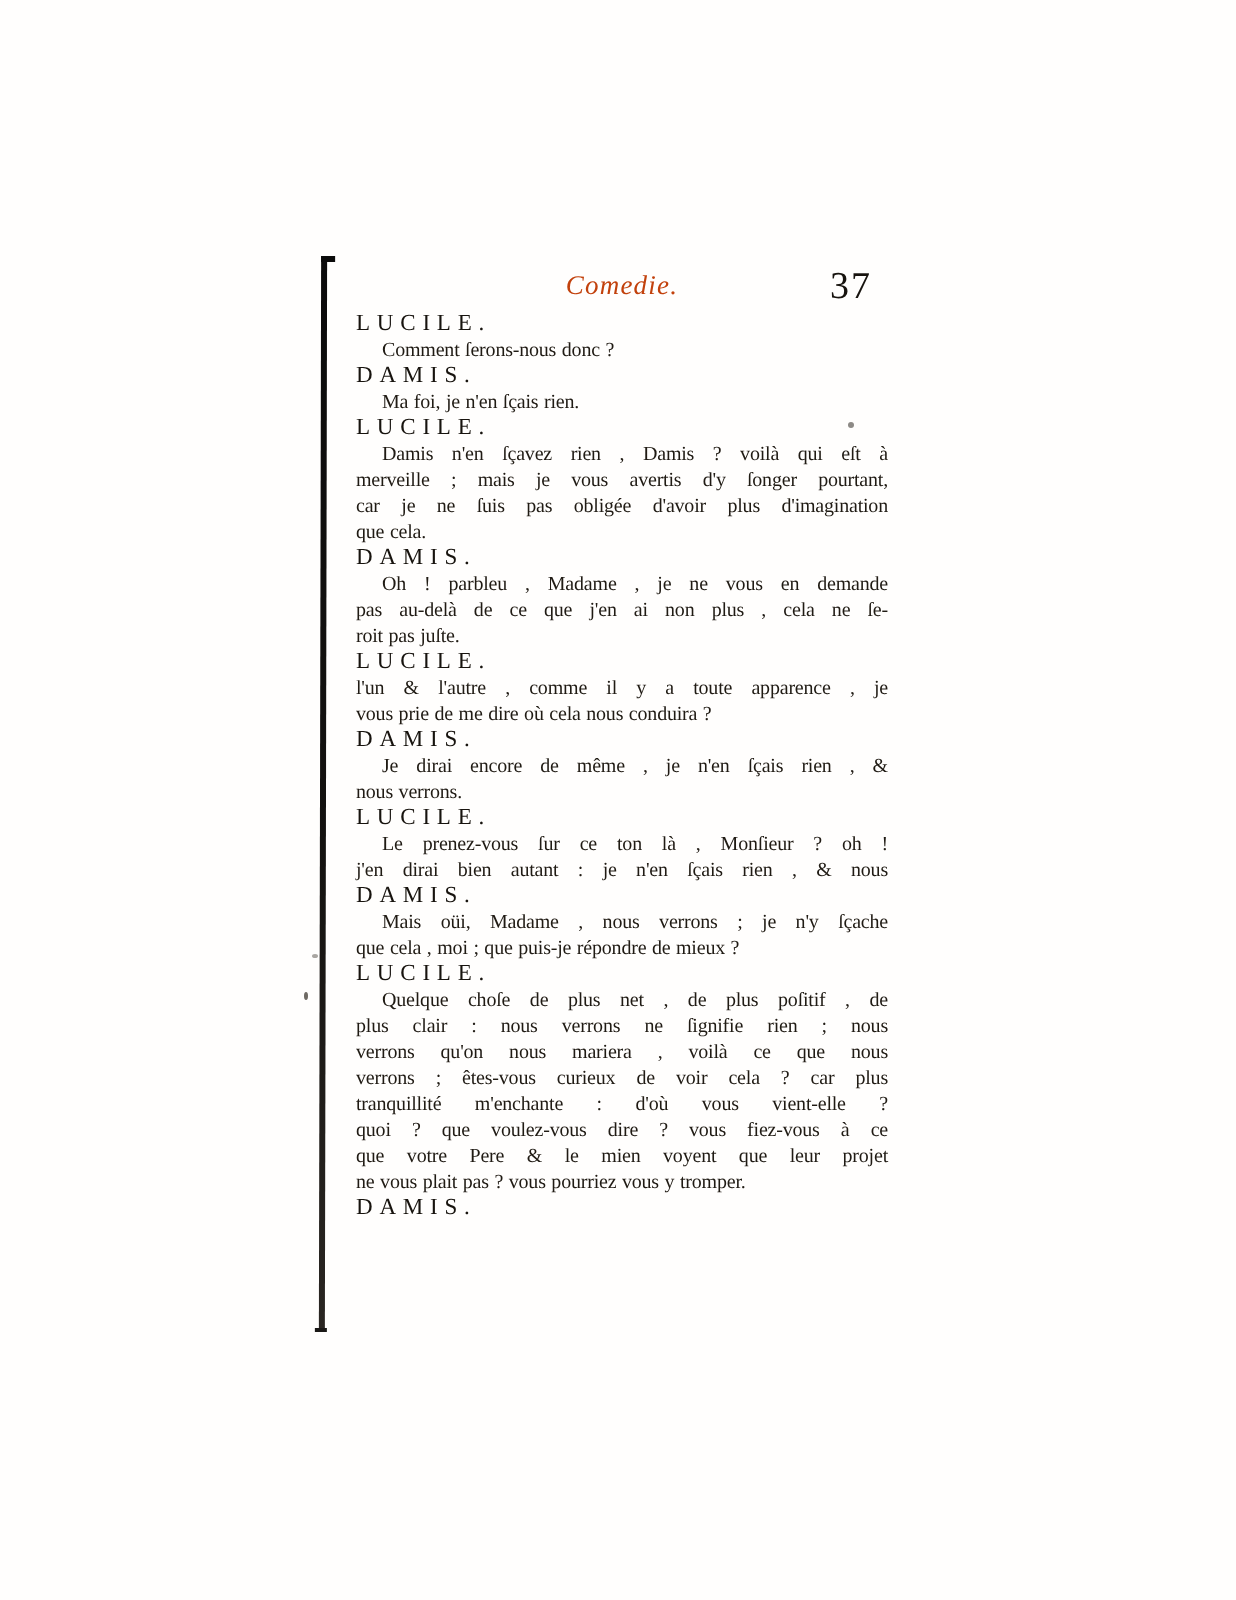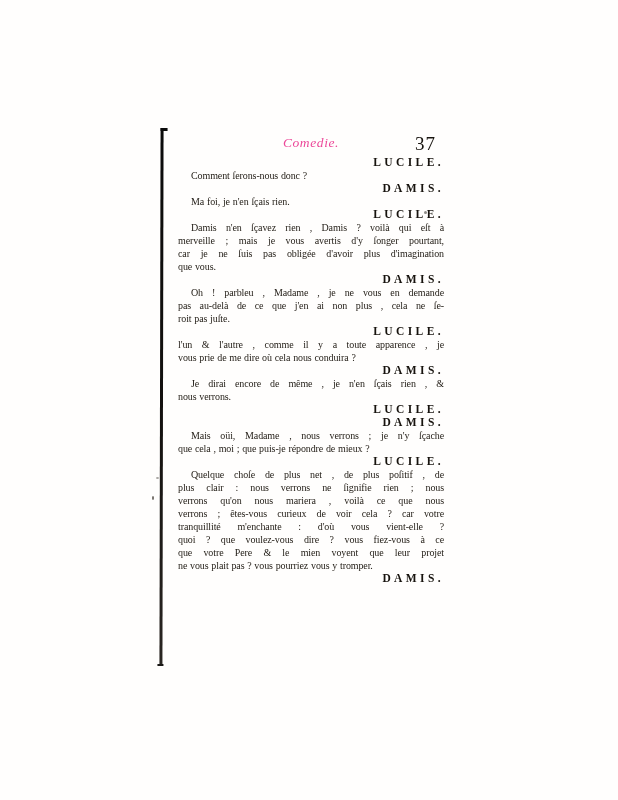--- a/index.html
+++ b/index.html
@@ -31,21 +31,21 @@
     content:"";position:absolute;bottom:0;left:-2px;
     width:6px;height:2px;background:#1a1816;
   }
   
   .running-title{
     position:absolute;left:178px;top:136px;width:266px;
     text-align:center;
     font-style:italic;
     font-size:13.5px;line-height:14px;
     letter-spacing:0.6px;
-    color:#ec4899;
+    color:#c2410c;
   }
   .page-number{
     position:absolute;left:415px;top:137px;
     font-size:19px;line-height:14px;
     letter-spacing:1px;
     color:#17130e;
   }
   
   .text-block{
     position:absolute;left:178px;top:156px;width:266px;
@@ -62,24 +62,23 @@
   .line.just{
     text-align:justify;
     text-align-last:justify;
   }
   .line.indent{
     text-indent:13px;
   }
   .speaker{
     font-size:11.5px;
     line-height:13px;
-    text-align:right;
+    text-align:left;
     letter-spacing:3.4px;
     color:#17130e;
-    font-weight:bold;
   }
   
   .speck{
     position:absolute;border-radius:50%;
   }
   .speck-1{left:424px;top:211px;width:3px;height:3px;background:#8d8a86;}
   .speck-2{left:156px;top:477px;width:3px;height:2px;background:#a9a6a2;}
   .speck-3{left:152px;top:496px;width:2px;height:4px;background:#6f6a64;}
 </style>
 </head>
@@ -98,46 +97,48 @@
     <div class="speaker">LUCILE.</div>
     <div class="line indent">Comment ſerons-nous donc ?</div>
 
     <div class="speaker">DAMIS.</div>
     <div class="line indent">Ma foi, je n'en ſçais rien.</div>
 
     <div class="speaker">LUCILE.</div>
     <div class="line indent just">Damis n'en ſçavez rien , Damis ? voilà qui eſt à</div>
     <div class="line just">merveille ; mais je vous avertis d'y ſonger pourtant,</div>
     <div class="line just">car je ne ſuis pas obligée d'avoir plus d'imagination</div>
-    <div class="line">que vous.</div>
+    <div class="line">que cela.</div>
 
     <div class="speaker">DAMIS.</div>
     <div class="line indent just">Oh ! parbleu , Madame , je ne vous en demande</div>
     <div class="line just">pas au-delà de ce que j'en ai non plus , cela ne ſe-</div>
     <div class="line">roit pas juſte.</div>
 
     <div class="speaker">LUCILE.</div>
     <div class="line just">l'un &amp; l'autre , comme il y a toute apparence , je</div>
     <div class="line">vous prie de me dire où cela nous conduira ?</div>
 
     <div class="speaker">DAMIS.</div>
     <div class="line indent just">Je dirai encore de même , je n'en ſçais rien , &amp;</div>
     <div class="line">nous verrons.</div>
 
     <div class="speaker">LUCILE.</div>
+    <div class="line indent just">Le prenez-vous ſur ce ton là , Monſieur ? oh !</div>
+    <div class="line just">j'en dirai bien autant : je n'en ſçais rien , &amp; nous</div>
 
     <div class="speaker">DAMIS.</div>
     <div class="line indent just">Mais oüi, Madame , nous verrons ; je n'y ſçache</div>
     <div class="line">que cela , moi ; que puis-je répondre de mieux ?</div>
 
     <div class="speaker">LUCILE.</div>
     <div class="line indent just">Quelque choſe de plus net , de plus poſitif , de</div>
     <div class="line just">plus clair : nous verrons ne ſignifie rien ; nous</div>
     <div class="line just">verrons qu'on nous mariera , voilà ce que nous</div>
-    <div class="line just">verrons ; êtes-vous curieux de voir cela ? car votre</div>
+    <div class="line just">verrons ; êtes-vous curieux de voir cela ? car plus</div>
     <div class="line just">tranquillité m'enchante : d'où vous vient-elle ?</div>
     <div class="line just">quoi ? que voulez-vous dire ? vous fiez-vous à ce</div>
     <div class="line just">que votre Pere &amp; le mien voyent que leur projet</div>
     <div class="line">ne vous plait pas ? vous pourriez vous y tromper.</div>
 
     <div class="speaker">DAMIS.</div>
 
   </div>
 
   <div class="speck speck-1"></div>

